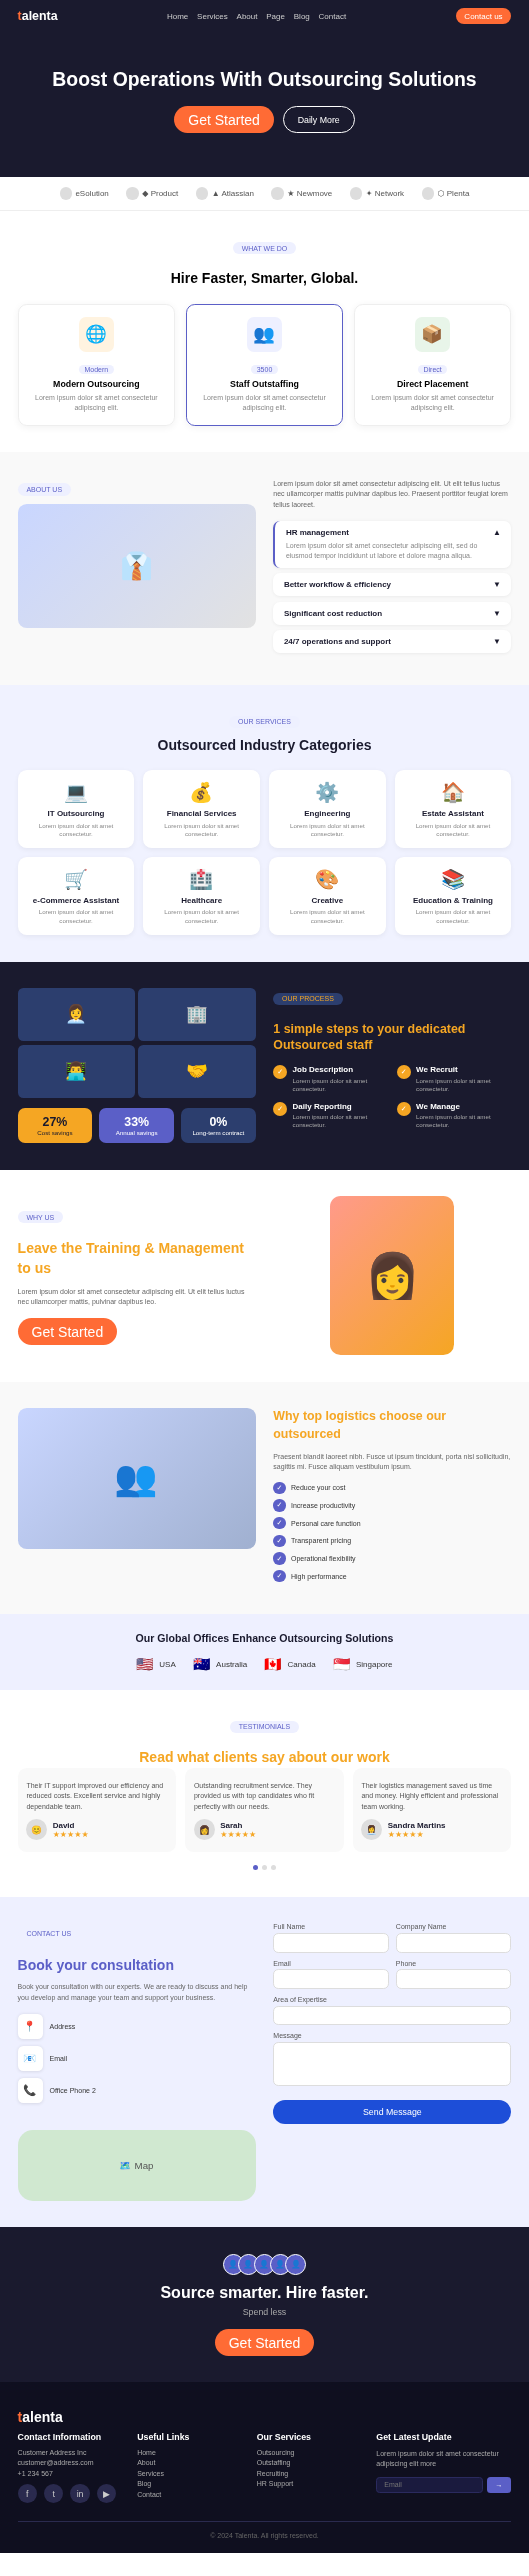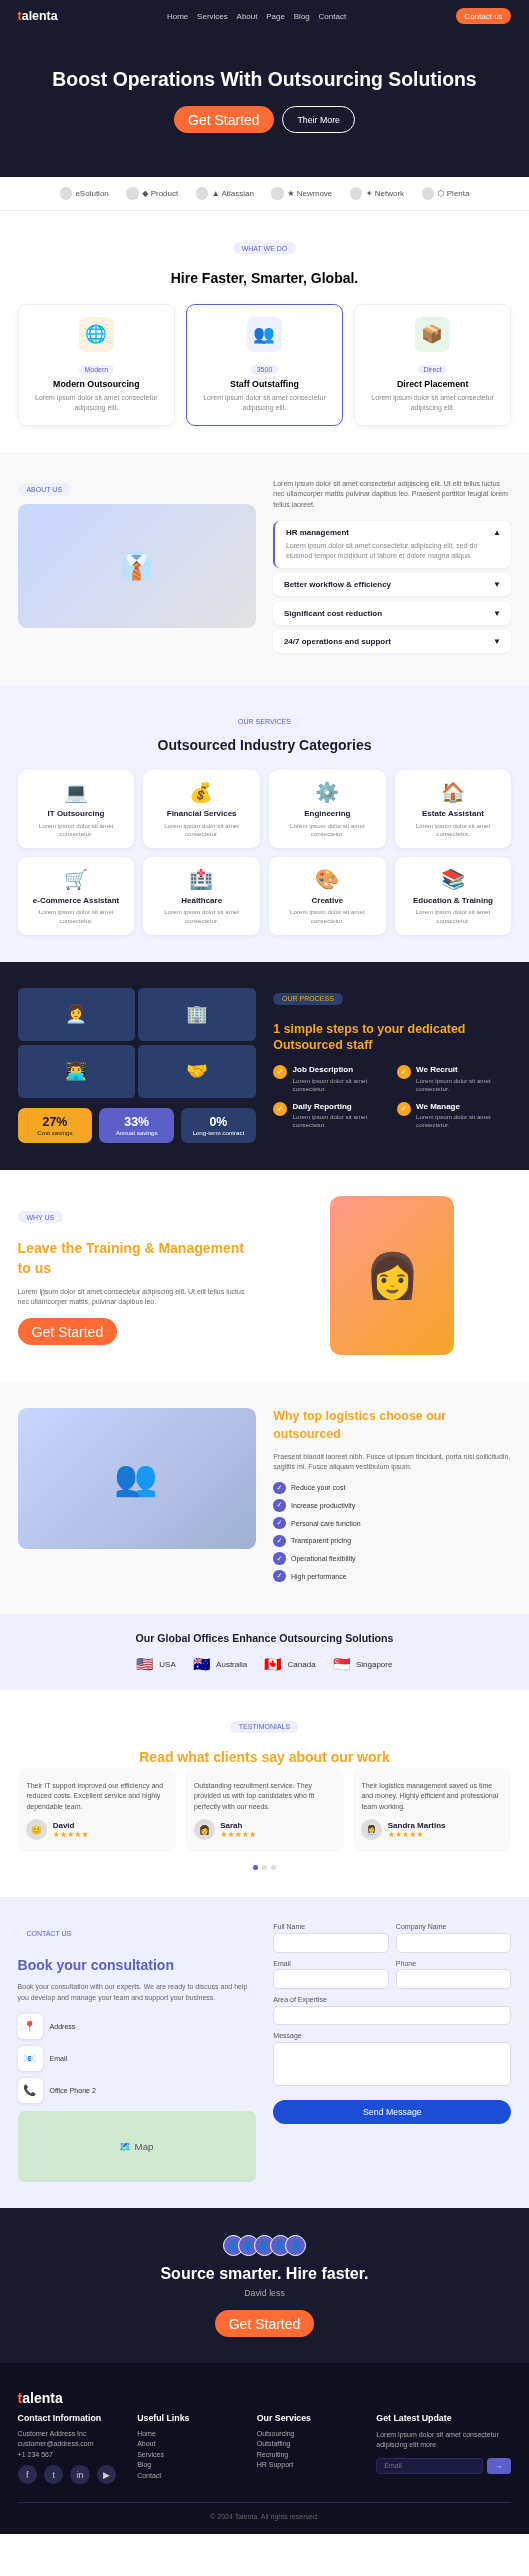--- a/index.html
+++ b/index.html
@@ -219,21 +219,21 @@
       display: flex;
       gap: 17.6px;
       align-items: flex-start;
     }
     .consult-left { flex: 1; }
     .consult-left h2 { font-size: 14px; font-weight: bold; line-height: 1.4; margin-bottom: 7px; }
     .consult-left h2 span { color: #5b5fc7; }
     .consult-left p { font-size: 7px; color: #666; line-height: 1.5; margin-bottom: 10.6px; }
     .consult-info-item { display: flex; align-items: center; gap: 7px; margin-bottom: 7px; font-size: 7px; color: #333; }
     .consult-info-icon { width: 25px; height: 25px; background: #fff; border-radius: 5.3px; display: flex; align-items: center; justify-content: center; font-size: 10.6px; box-shadow: 0 0.9px 3.5px rgba(0,0,0,0.1); flex-shrink: 0; }
-    .consult-map { width: 100%; height: 71px; background: #d0e8d0; border-radius: 7px; margin-top: 8px; display: flex; align-items: center; justify-content: center; font-size: 9.7px; color: #555; }
+    .consult-map { width: 100%; height: 71px; background: #d0e8d0; border-radius: 15px; margin-top: 27px; display: flex; align-items: center; justify-content: center; font-size: 9.7px; color: #555; }
     .consult-right { flex: 1; }
     .form-row { display: flex; gap: 7px; margin-bottom: 7px; }
     .form-field { flex: 1; display: flex; flex-direction: column; gap: 2.6px; }
     .form-field label { font-size: 7px; color: #555; }
     .form-field input, .form-field textarea, .form-field select {
       border: 0.9px solid #ddd;
       border-radius: 5.3px;
       padding: 4.4px 7px;
       font-size: 8px;
       background: #fff;
@@ -294,21 +294,21 @@
     <a href="#">Blog</a>
     <a href="#">Contact</a>
   </div>
   <button class="nav-cta">Contact us</button>
 </nav>
 
 <section class="hero">
   <h1>Boost Operations With Outsourcing Solutions</h1>
   <div class="hero-buttons">
     <button class="btn-primary">Get Started</button>
-    <button class="btn-outline">Their More</button>
+    <button class="btn-outline">Daily More</button>
   </div>
 </section>
 
 <div class="partners">
   <div class="partner-item">
       <span class="partner-icon"></span>
       <span>eSolution</span>
     </div>
   <div class="partner-item">
       <span class="partner-icon"></span>
@@ -687,21 +687,21 @@
 
 <section class="cta-banner">
   <div class="cta-avatars">
     <div class="cta-avatar">👤</div>
     <div class="cta-avatar">👤</div>
     <div class="cta-avatar">👤</div>
     <div class="cta-avatar">👤</div>
     <div class="cta-avatar">👤</div>
   </div>
   <h2>Source smarter. Hire faster.</h2>
-  <p>David less</p>
+  <p>Spend less</p>
   <button class="btn-primary">Get Started</button>
 </section>
 
 <footer class="footer">
   <div class="footer-logo">
     <span style="color:#ff6b35;">t</span><span>alenta</span>
   </div>
   <div class="footer-grid">
     <div class="footer-col">
       <h4>Contact Information</h4>

